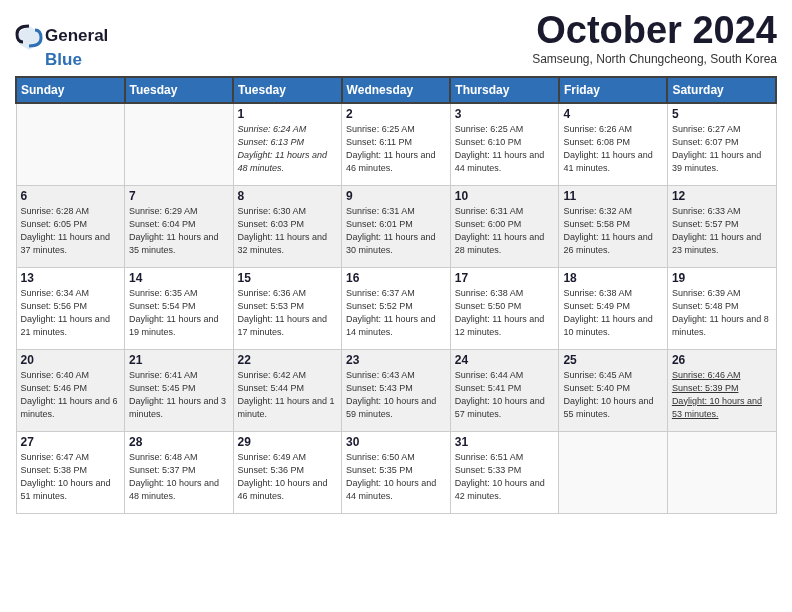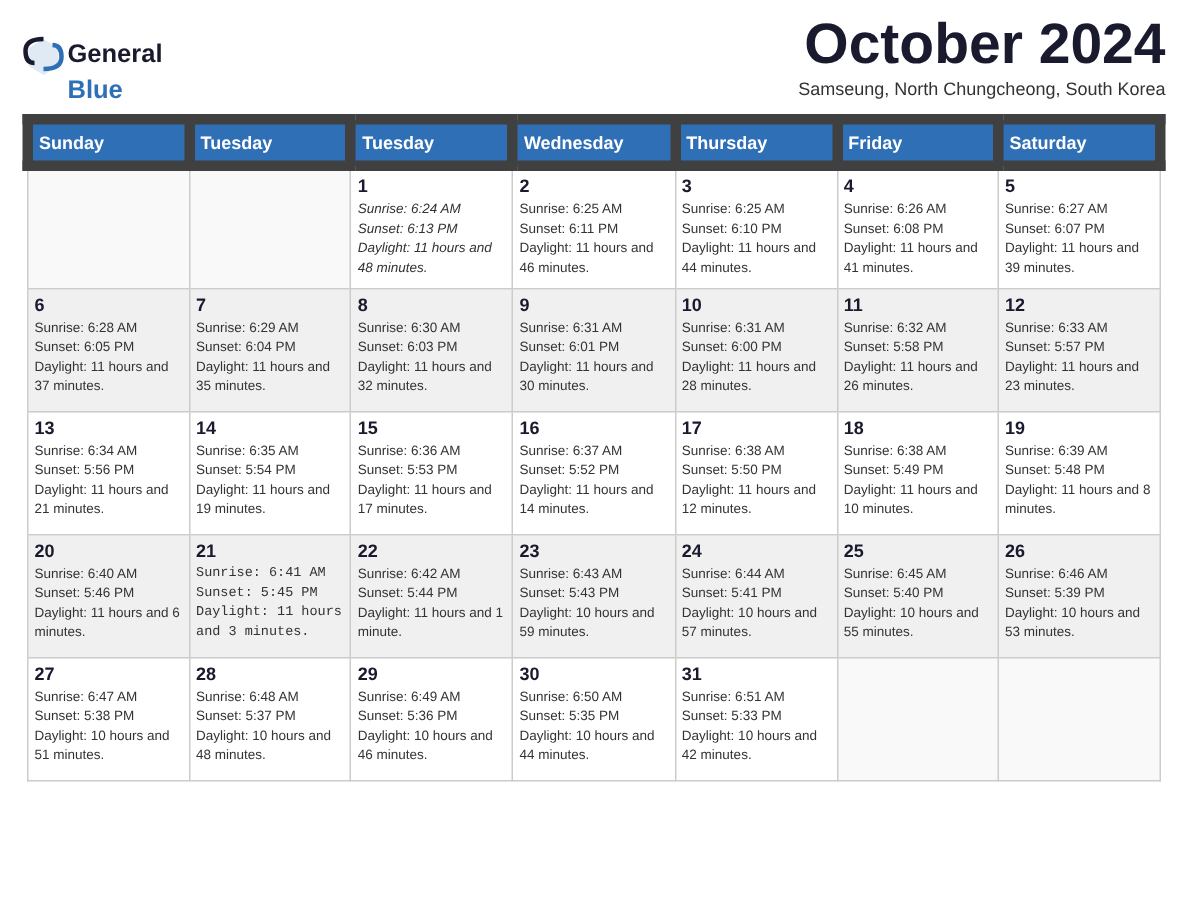--- a/index.html
+++ b/index.html
@@ -46,21 +46,21 @@
       border-collapse: collapse;
       margin-top: 6px;
     }
     .calendar th {
       background-color: #2e6fb5;
       color: #fff;
       font-size: 12px;
       font-weight: bold;
       padding: 5px 4px;
       text-align: left;
-      border: 7px solid #404040;
+      border: 2px solid #404040;
     }
     .calendar td {
       width: 109px;
       vertical-align: top;
       border: 1px solid #ccc;
       padding: 3px 4px;
       font-size: 9.5px;
       color: #333;
       height: 82px;
       background: #fff;
@@ -243,21 +243,21 @@
       </tr>
       <tr class="shaded-row">
         <td>
           <span class="day-number">20</span>
           <div class="day-info" style="white-space: pre-line;">Sunrise: 6:40 AM
 Sunset: 5:46 PM
 Daylight: 11 hours and 6 minutes.</div>
         </td>
         <td>
           <span class="day-number">21</span>
-          <div class="day-info" style="white-space: pre-line; font-family: Liberation Mono, monospace;">Sunrise: 6:41 AM
+          <div class="day-info" style="white-space: pre-line;">Sunrise: 6:41 AM
 Sunset: 5:45 PM
 Daylight: 11 hours and 3 minutes.</div>
         </td>
         <td>
           <span class="day-number">22</span>
           <div class="day-info" style="white-space: pre-line;">Sunrise: 6:42 AM
 Sunset: 5:44 PM
 Daylight: 11 hours and 1 minute.</div>
         </td>
         <td>
@@ -273,21 +273,21 @@
 Daylight: 10 hours and 57 minutes.</div>
         </td>
         <td>
           <span class="day-number">25</span>
           <div class="day-info" style="white-space: pre-line;">Sunrise: 6:45 AM
 Sunset: 5:40 PM
 Daylight: 10 hours and 55 minutes.</div>
         </td>
         <td>
           <span class="day-number">26</span>
-          <div class="day-info" style="white-space: pre-line;">Sunrise: 6:46 AM
+          <div class="day-info" style="white-space: pre-line; text-decoration: underline;">Sunrise: 6:46 AM
 Sunset: 5:39 PM
 Daylight: 10 hours and 53 minutes.</div>
         </td>
       </tr>
       <tr>
         <td>
           <span class="day-number">27</span>
           <div class="day-info" style="white-space: pre-line;">Sunrise: 6:47 AM
 Sunset: 5:38 PM
 Daylight: 10 hours and 51 minutes.</div>

